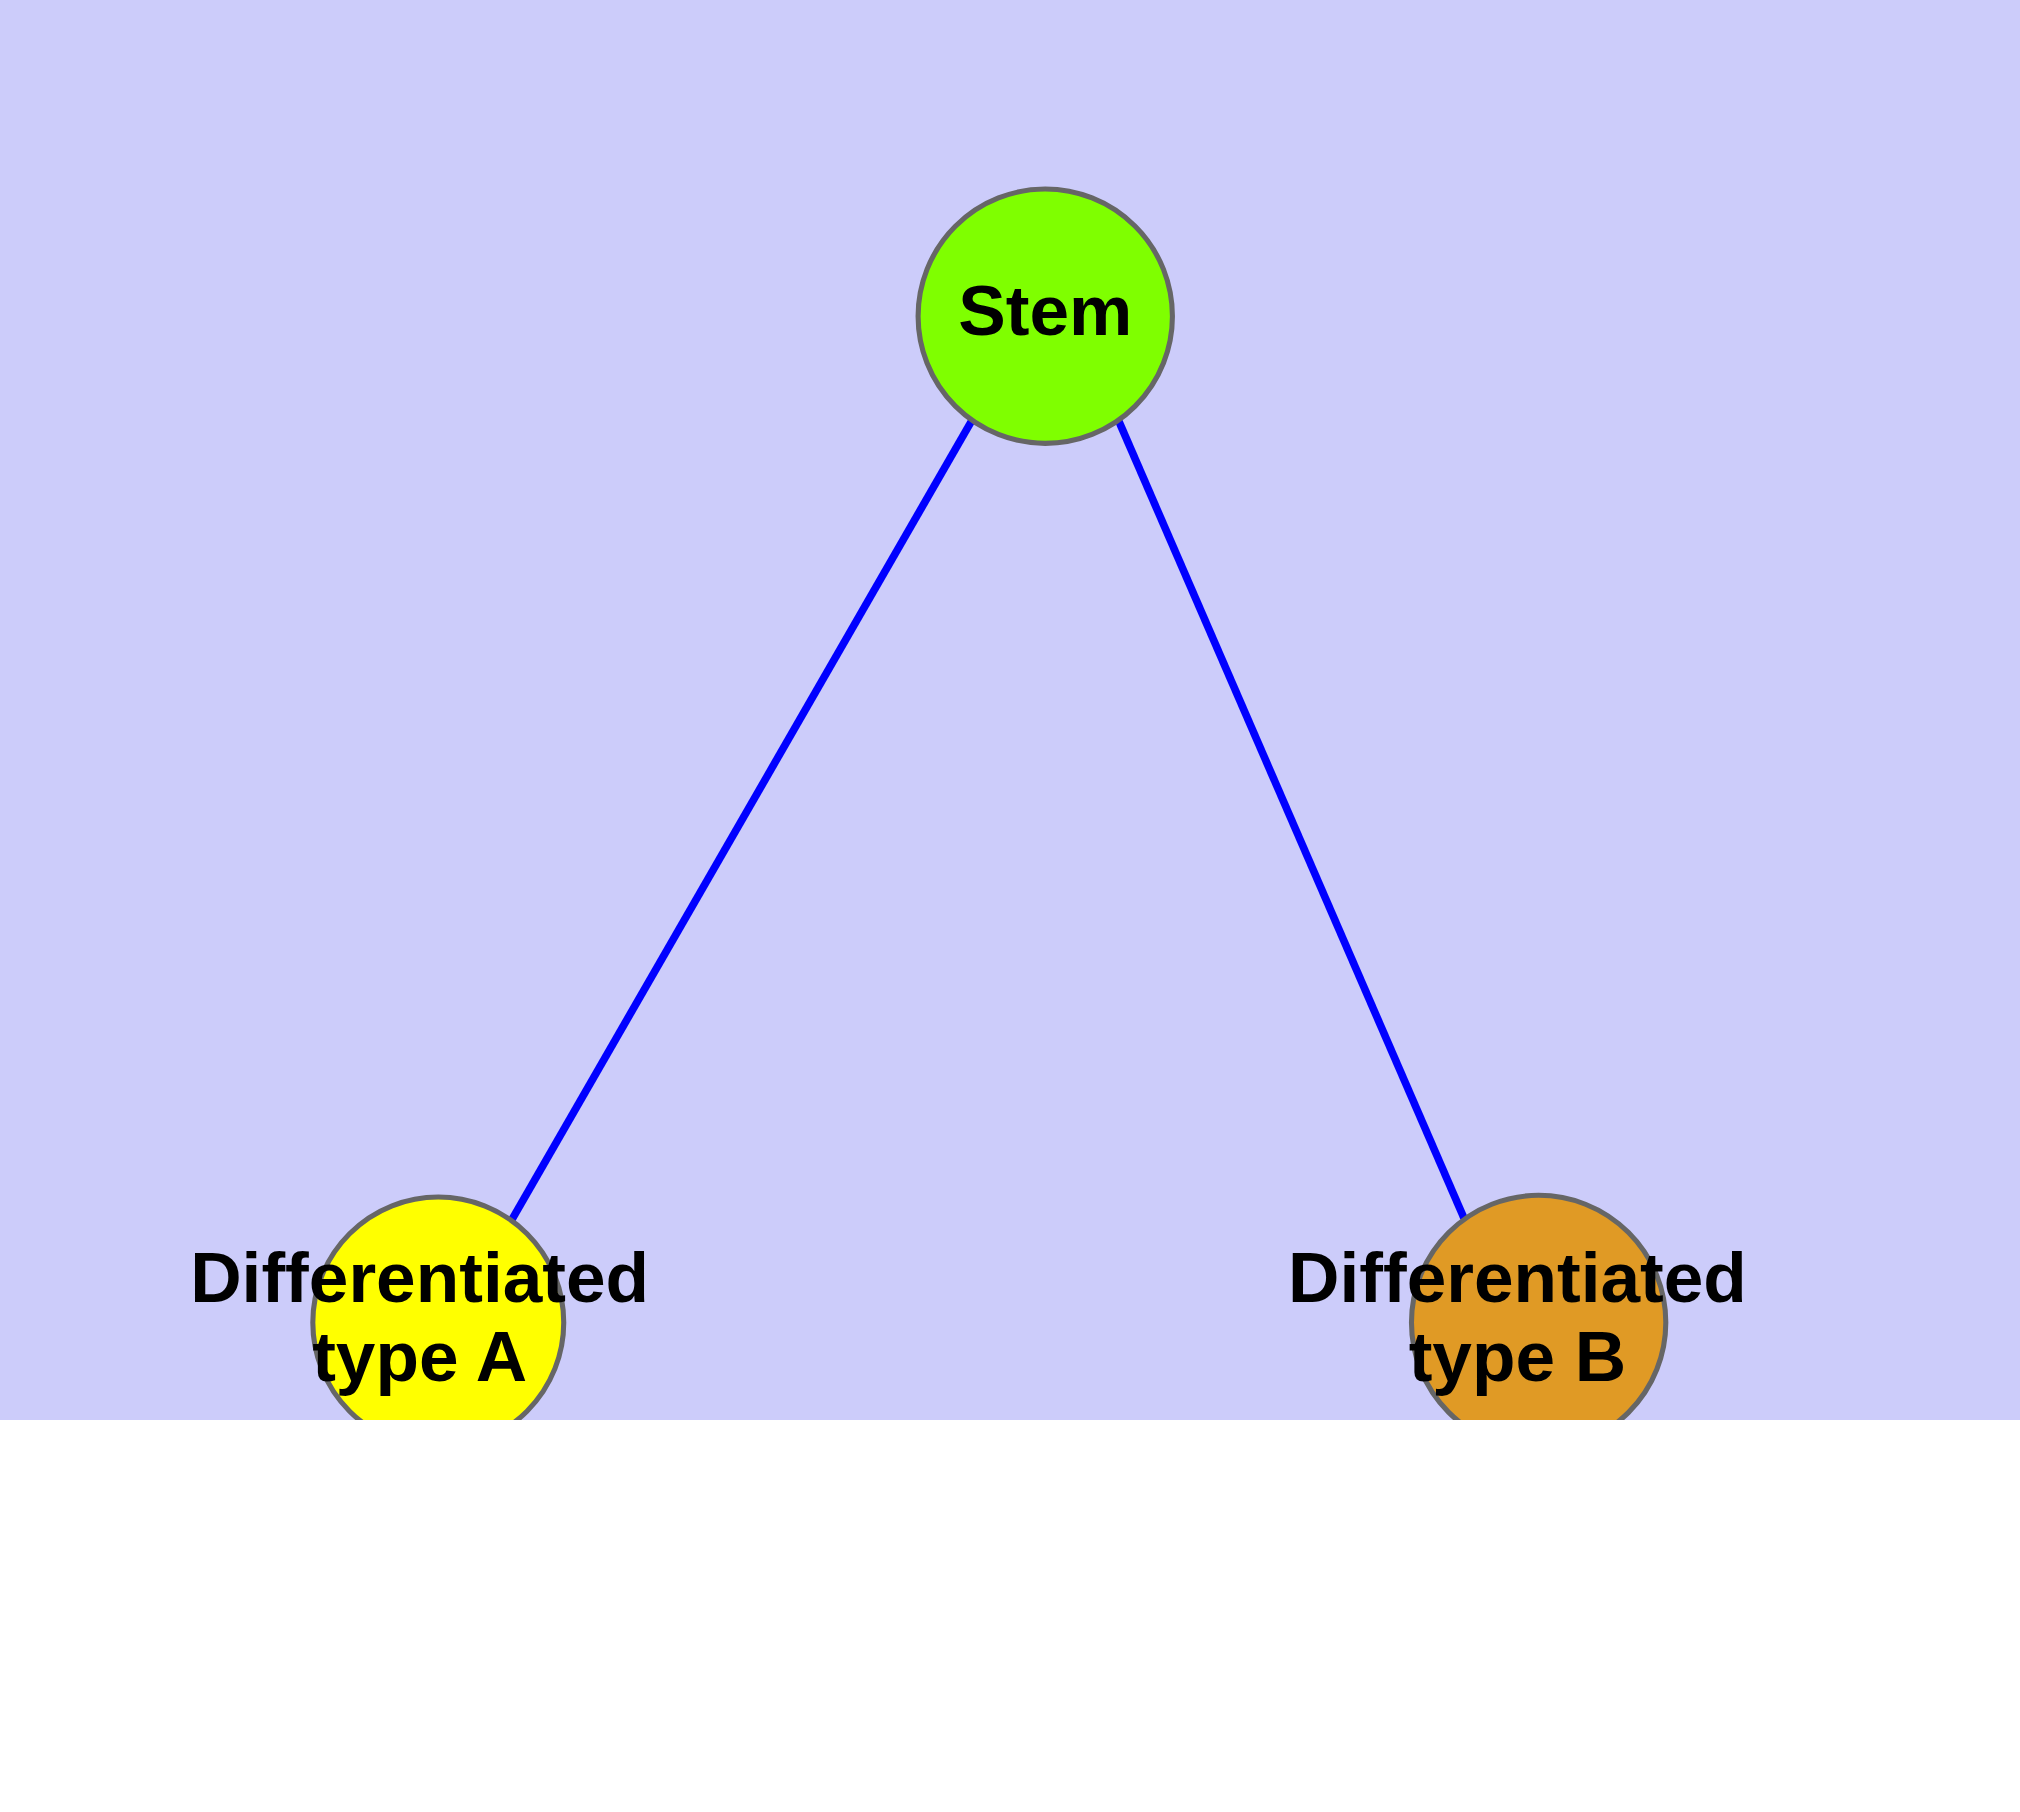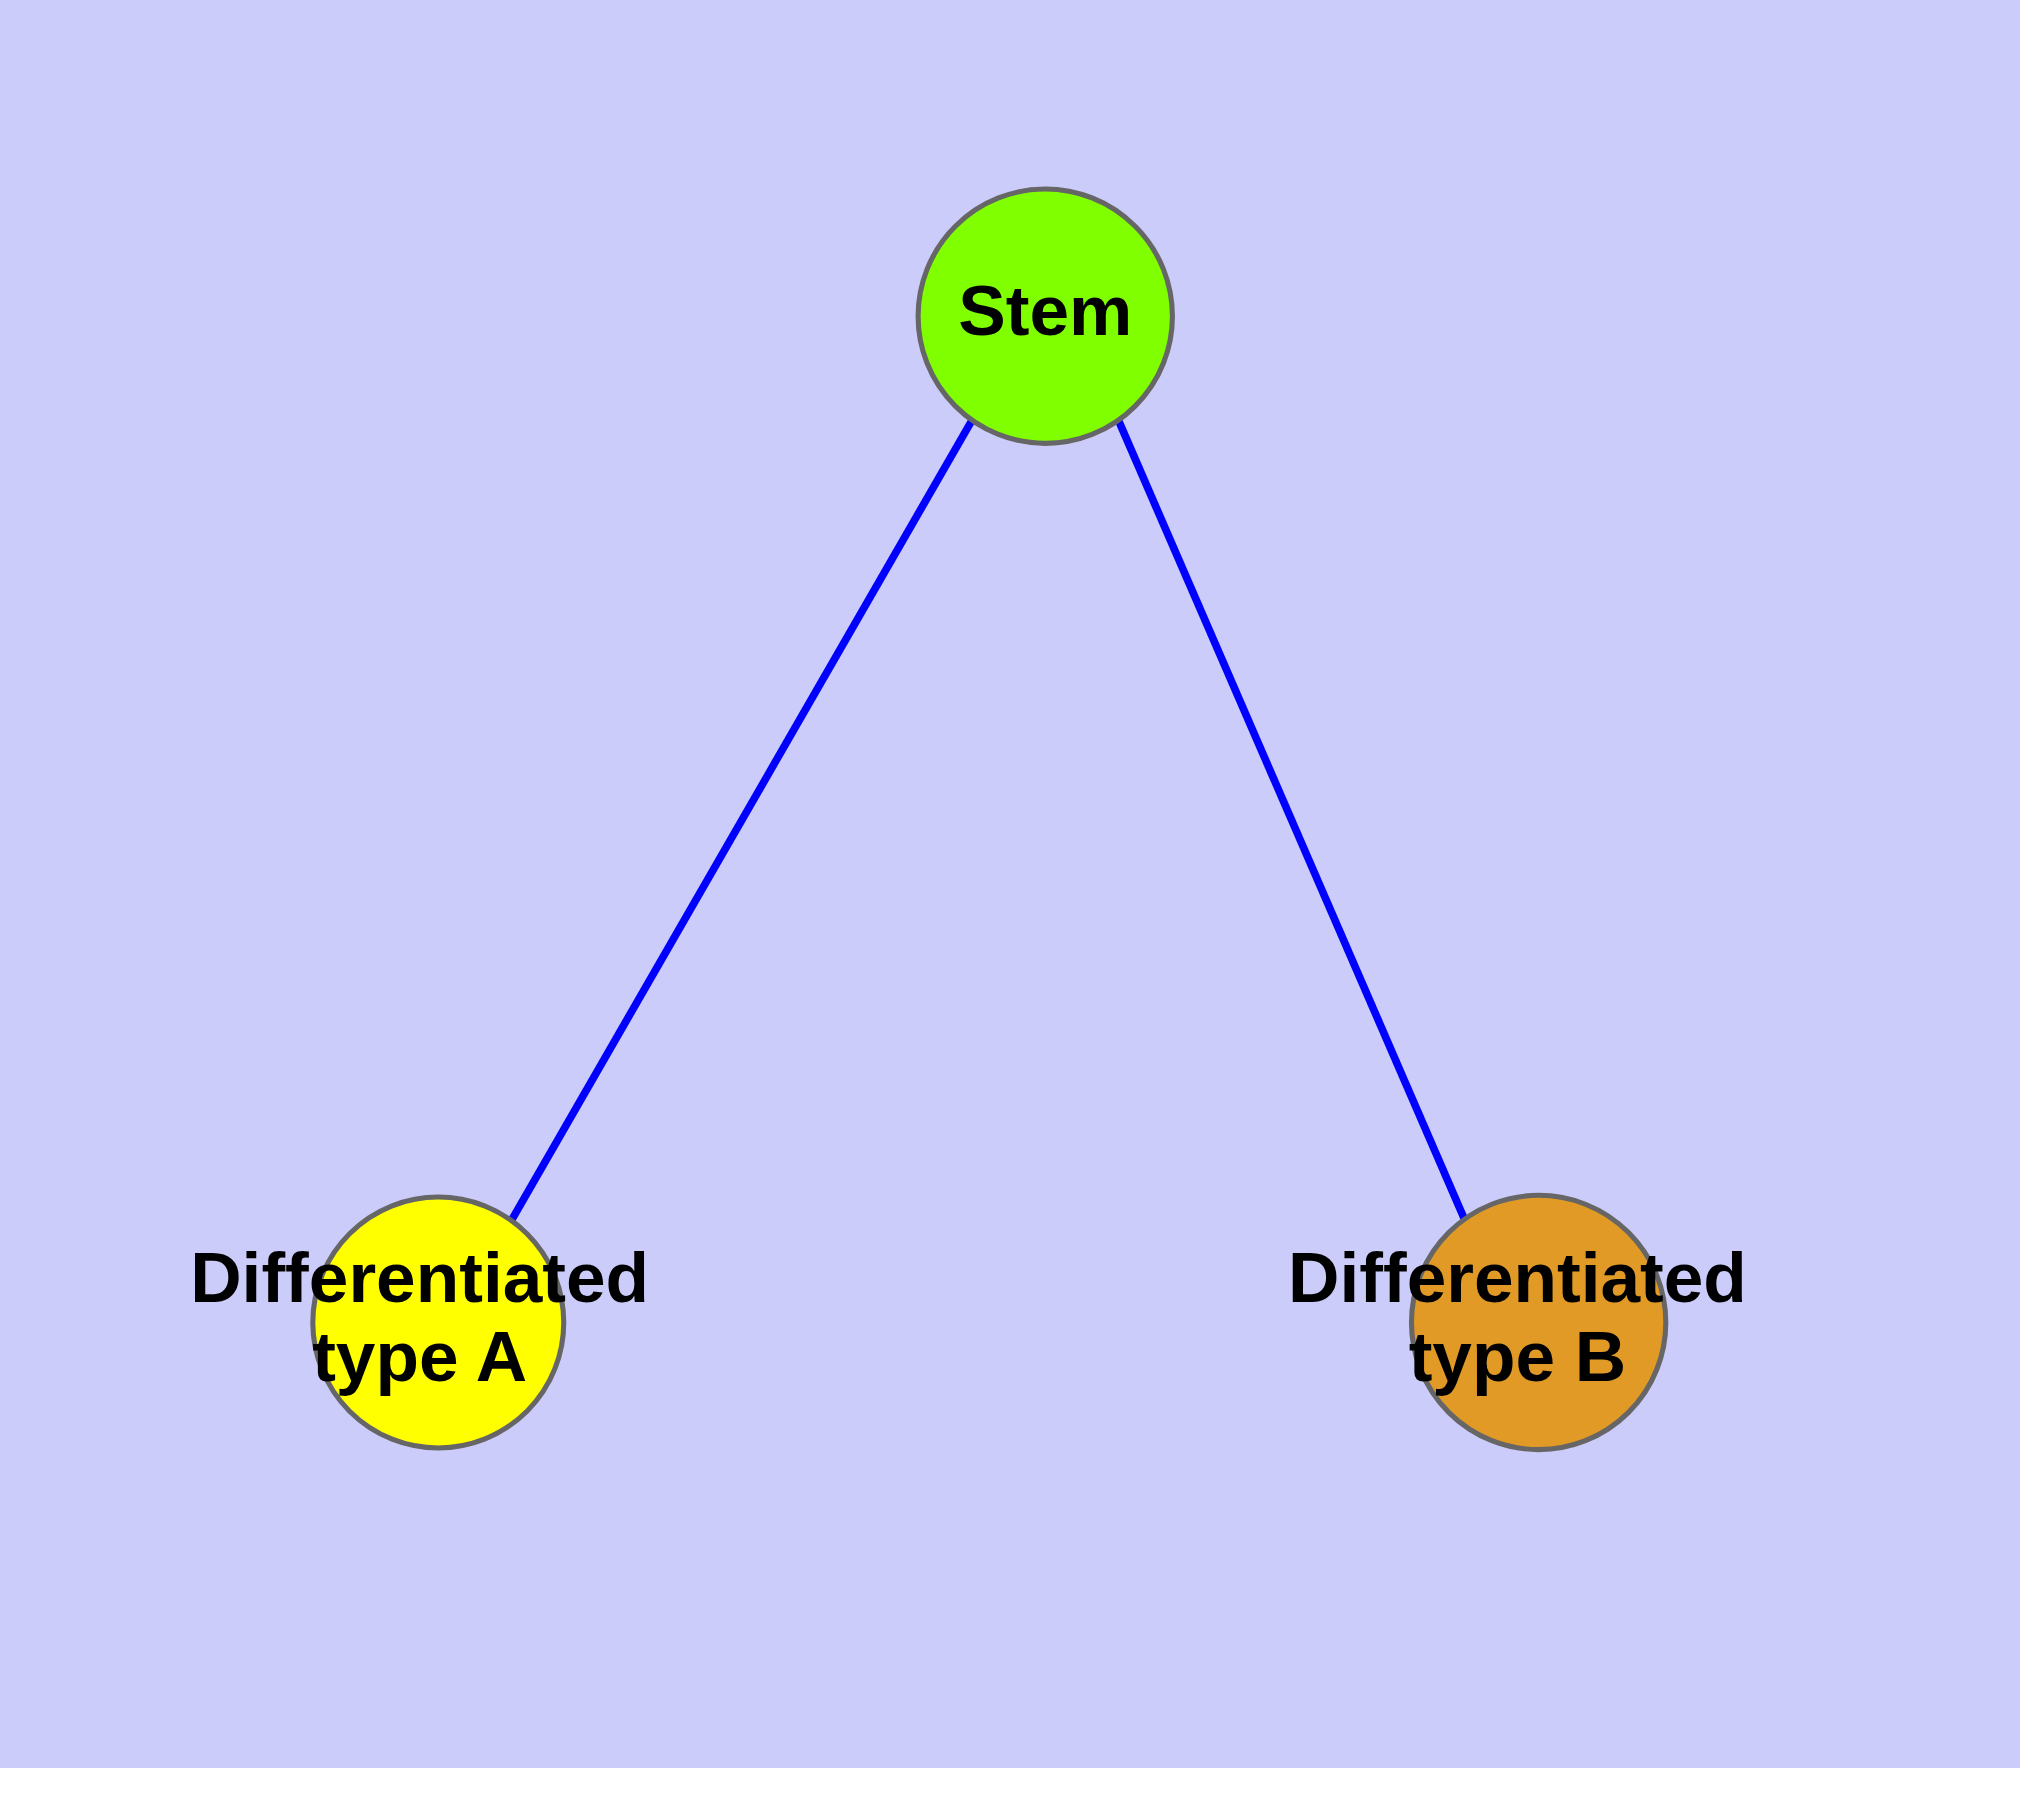--- a/index.html
+++ b/index.html
@@ -48,21 +48,21 @@
   .graph-edge {
     stroke: #0000ff;
     stroke-width: 9;
     stroke-linecap: butt;
     fill: none;
   }
 </style>
 </head>
 <body>
 
-<div id="canvas" style="width: 2021px; height: 1768px; background: #c4b5fd;">
+<div id="canvas" style="width: 2021px; height: 1420px; background: #c4b5fd;">
   <div id="plot-area" style="width: 2021px; height: 1804px; background: rgb(204, 204, 250);">
     <svg id="graph-svg" viewBox="0 0 2384 2128" style="width: 2021px; height: 1804px;">
       <g id="edges-group">
           <line x1="1147" y1="495" x2="603" y2="1440" class="graph-edge" stroke="#0000ff" stroke-width="9"></line>
           <line x1="1319" y1="495" x2="1727" y2="1437" class="graph-edge" stroke="#0000ff" stroke-width="9"></line>
         </g>
       <g id="nodes-group">
           <g>
             <circle cx="1233" cy="373" r="150" fill="#7fff00" class="node-circle" stroke="#666666" stroke-width="6"></circle>
             <text class="node-label" x="1233" font-size="84" y="373"><tspan x="1233" dy="0">Stem</tspan></text>

